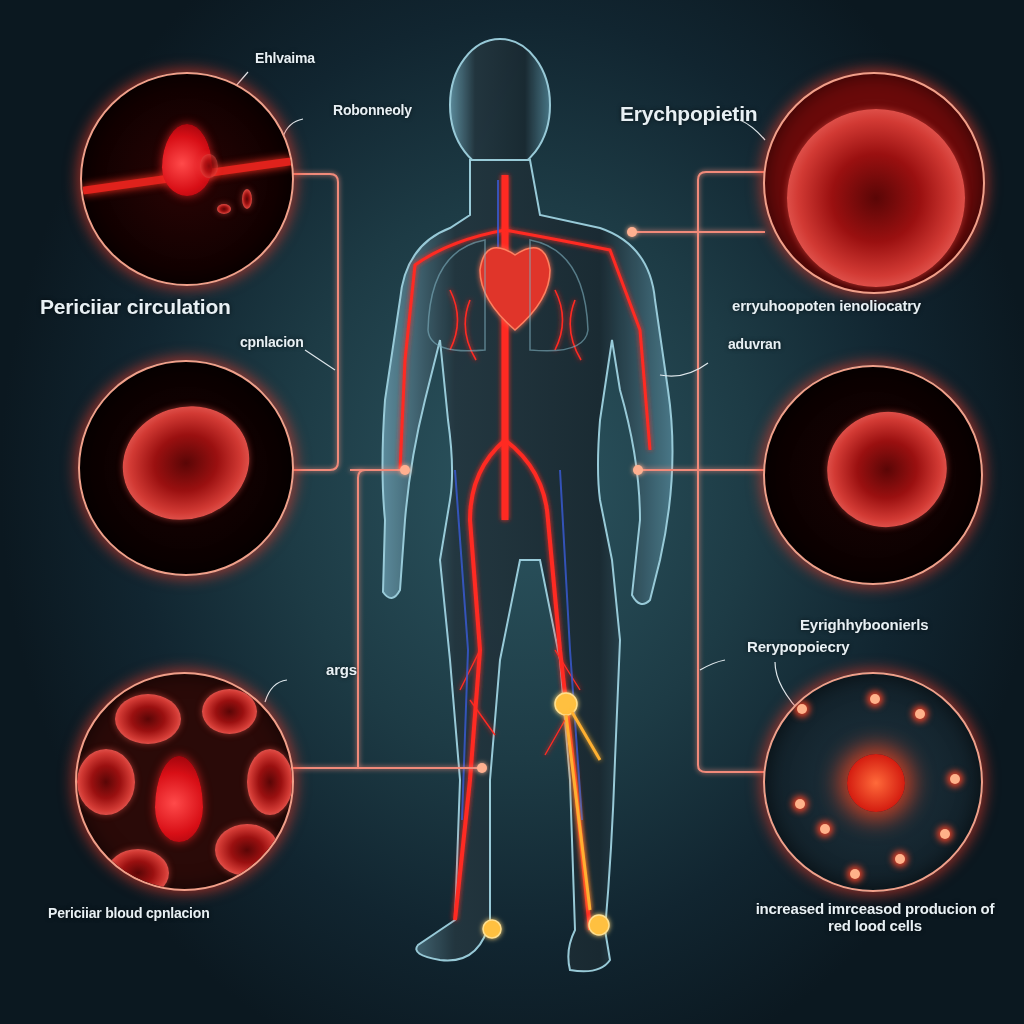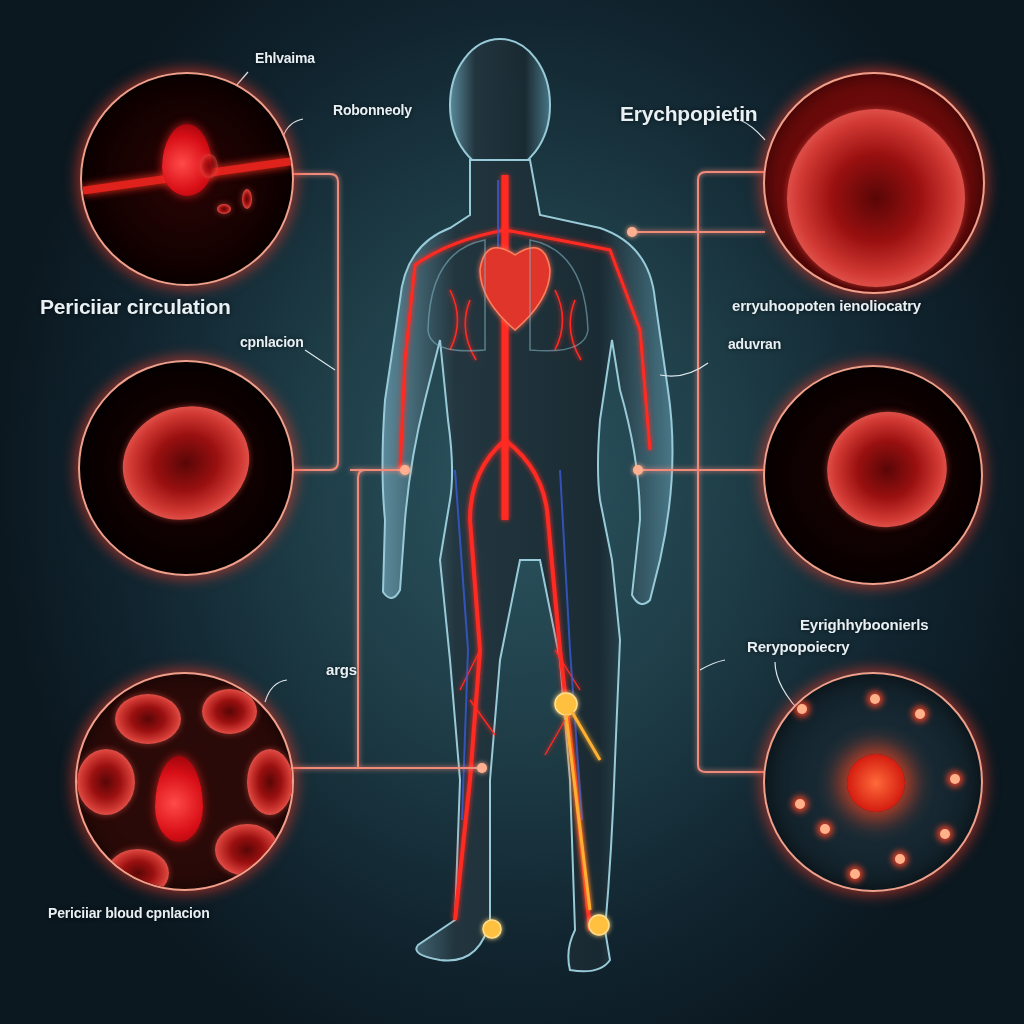--- a/index.html
+++ b/index.html
@@ -160,14 +160,18 @@
   <div class="lbl mid" style="left:292px;top:661px;margin-left:34px;">args</div>
   <div class="lbl sm" style="left:48px;top:905px;">Periciiar bloud cpnlacion</div>
 
   <div class="lbl big" style="left:620px;top:102px;">Erychpopietin</div>
   <div class="lbl mid" style="left:732px;top:297px;">erryuhoopoten ienoliocatry</div>
 
   <div class="lbl sm" style="left:728px;top:336px;">aduvran</div>
   <div class="lbl mid" style="left:800px;top:592px;margin-top:24px;">Eyrighhyboonierls</div>
 
   <div class="lbl mid" style="left:718px;top:638px;margin-left:29px;">Rerypopoiecry</div>
+  <div class="lbl mid center" style="left:730px;top:900px;width:290px;">
+    <div>increased imrceasod producion of</div>
+    <div>red lood cells</div>
+  </div>
 
 </div>
 
 </body></html>

